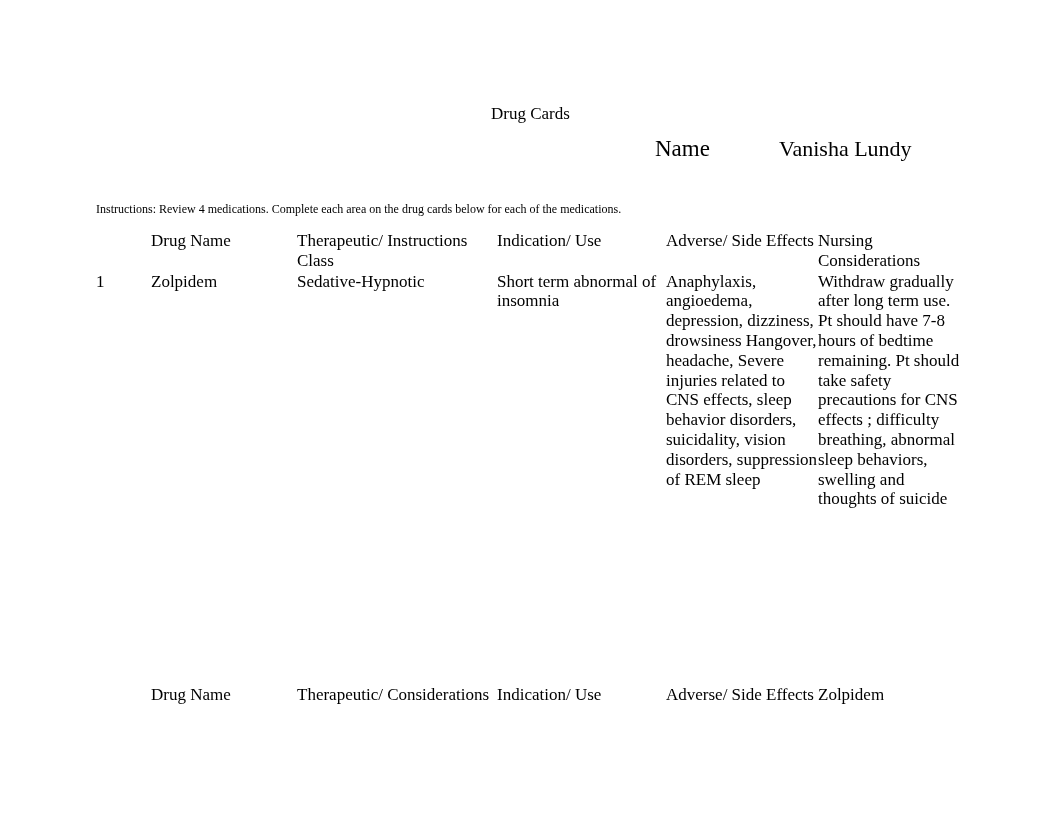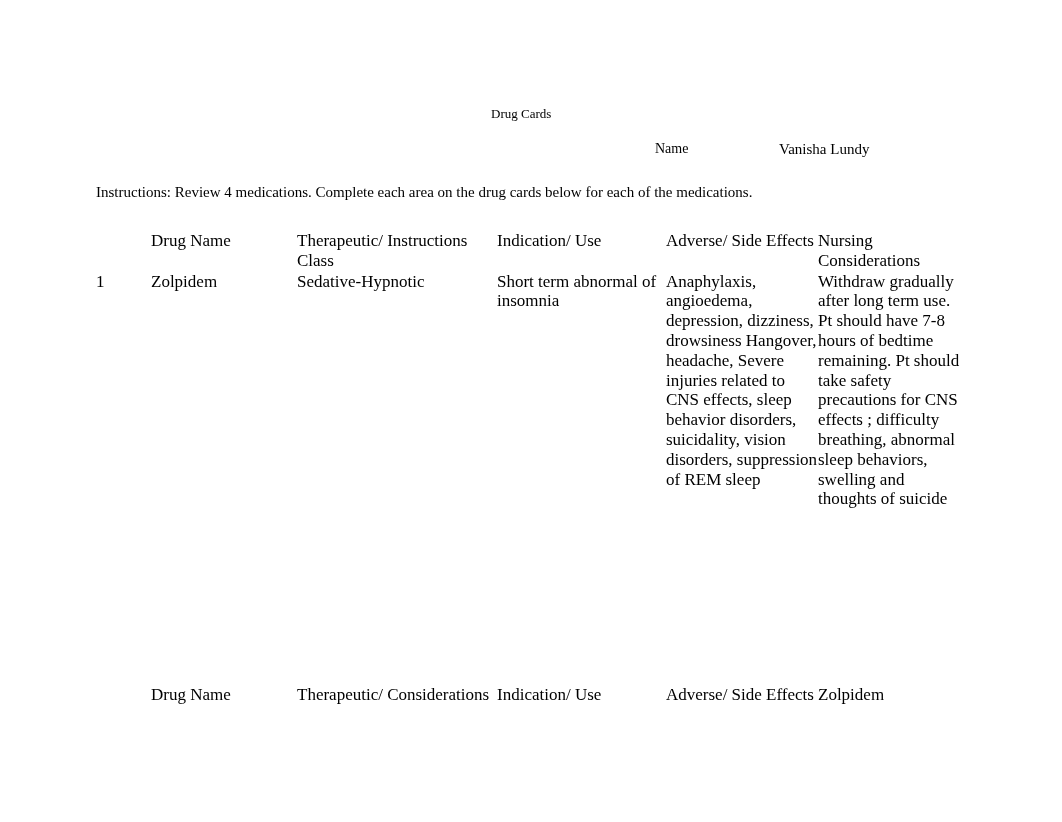--- a/index.html
+++ b/index.html
@@ -19,50 +19,50 @@
   .page {
     position: absolute;
     inset: 0;
   }
 
   
   .doc-title {
     position: absolute;
     left: 491px;
     top: 104px;
-    font-size: 13px;
+    font-size: 17px;
     line-height: 20px;
     white-space: nowrap;
   }
 
   
   .name-label {
     position: absolute;
     left: 655px;
     top: 139px;
-    font-size: 14px;
+    font-size: 23px;
     line-height: 20px;
     white-space: nowrap;
   }
   .name-value {
     position: absolute;
     left: 779px;
     top: 138px;
-    font-size: 15px;
+    font-size: 22px;
     line-height: 22px;
     white-space: nowrap;
     text-align: center;
   }
 
   
   .instructions {
     position: absolute;
     left: 96px;
-    top: 182px;
-    font-size: 15px;
+    top: 199px;
+    font-size: 12px;
     line-height: 20px;
     white-space: nowrap;
   }
 
   
   .drug-table {
     position: absolute;
     left: 96px;
     top: 231px;
     width: 870px;

